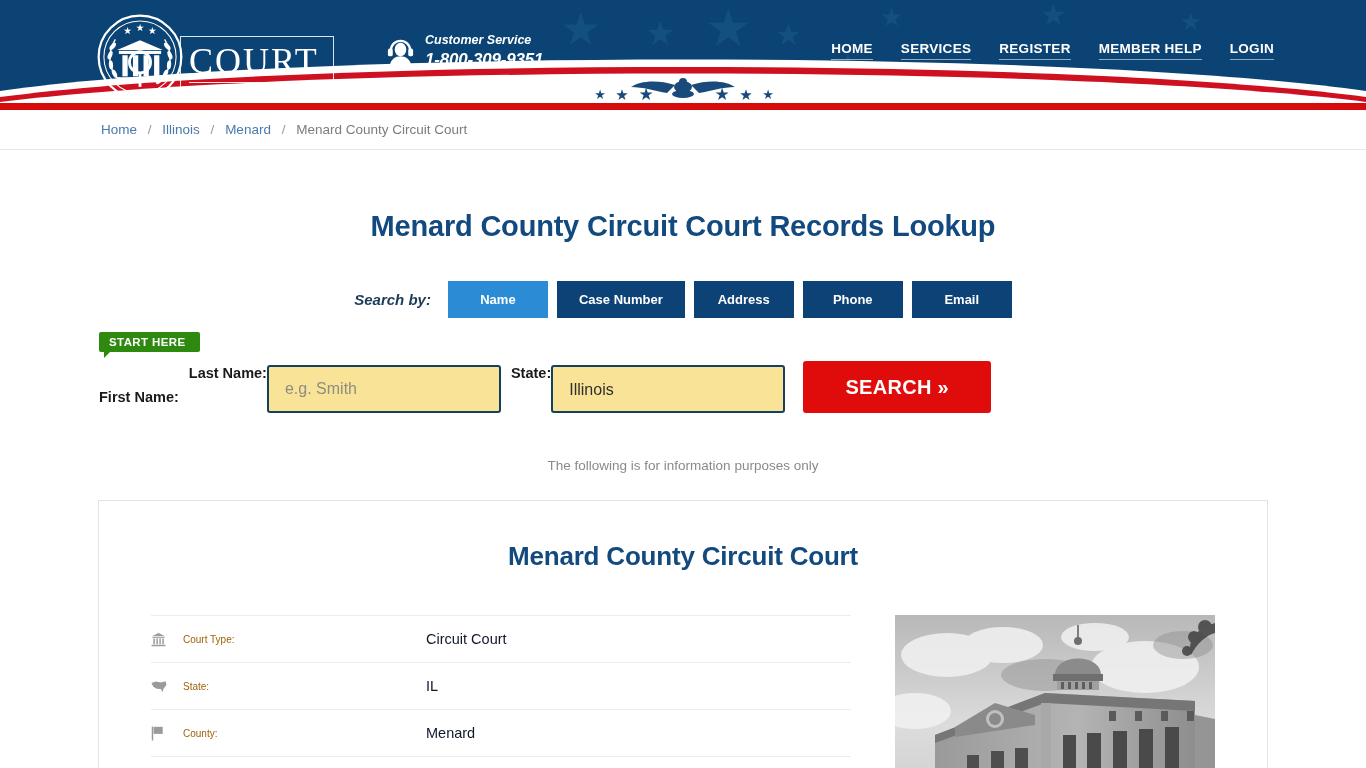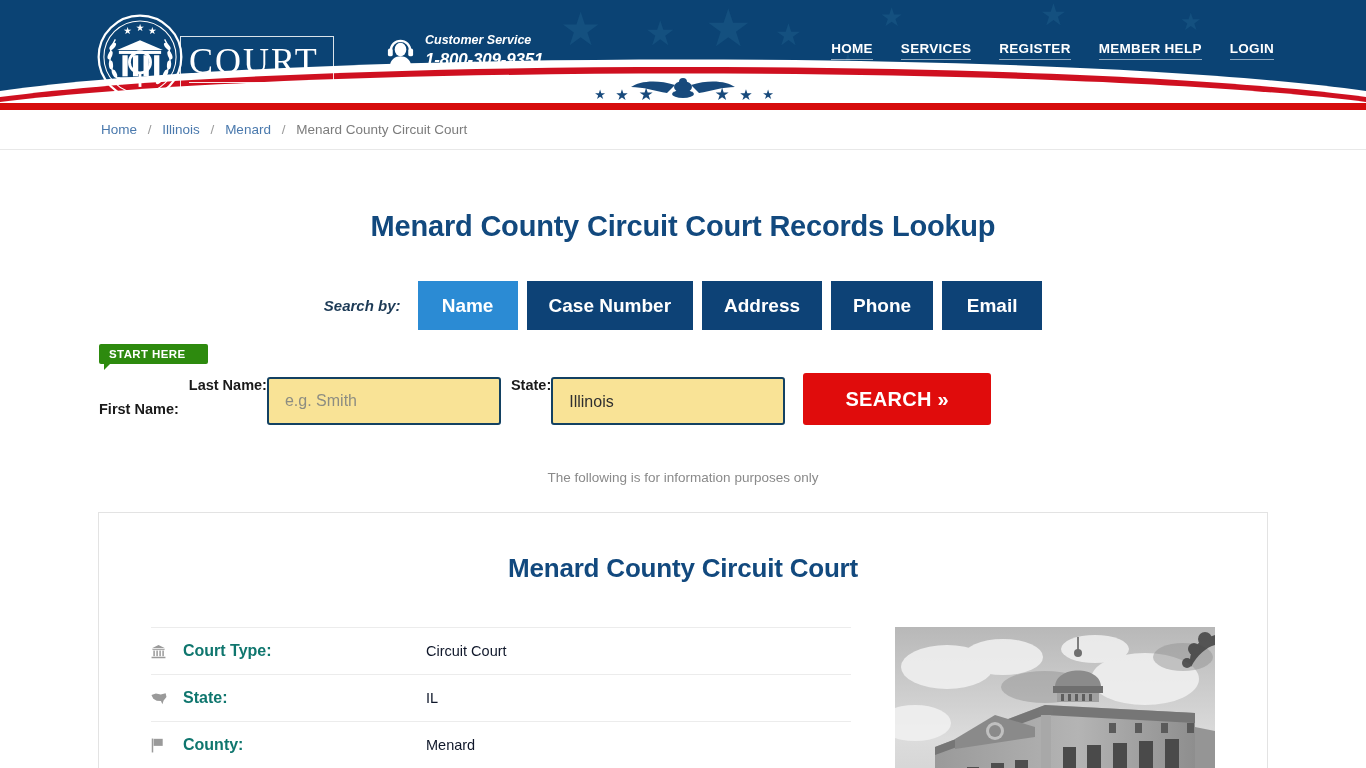--- a/index.html
+++ b/index.html
@@ -117,35 +117,35 @@
   .searchby-row {
     margin-top: 38px;
     display: flex; align-items: center; justify-content: center;
     gap: 9px;
   }
   .searchby-label {
     font-size: 15px; font-style: italic; font-weight: bold;
     color: #1c3a56; margin-right: 8px;
   }
   .tab {
-    height: 49px; min-width: 100px;
+    height: 37px; min-width: 100px;
     display: flex; align-items: center; justify-content: center;
     background: #0d4276; color: #fff;
-    font-size: 19px; font-weight: bold;
+    font-size: 13px; font-weight: bold;
     padding: 0 22px; cursor: pointer;
   }
   .tab.active { background: #2b8bd4; }
 
   
   .form-area { position: relative; margin-top: 14px; height: 110px; }
   .start-badge {
     position: absolute; left: 99px; top: 0px;
     background: #2d8a0e; color: #fff;
     font-size: 11.5px; font-weight: bold; letter-spacing: .4px;
-    padding: 4px 22px 4px 10px;
+    padding: 4px 14px 4px 10px;
     border-radius: 2px;
   }
   .start-badge::after {
     content: ""; position: absolute;
     left: 5px; bottom: -6px;
     border-left: 7px solid #2d8a0e;
     border-bottom: 7px solid transparent;
   }
   .fields {
     position: absolute; left: 99px; top: 29px;
@@ -220,21 +220,21 @@
     height: 47px;
     border-bottom: 1px solid #ececec;
   }
   .info-icon {
     width: 32px; flex: none;
     display: flex; align-items: center; justify-content: flex-start;
     color: #9a9a9a;
   }
   .info-key {
     width: 243px; flex: none;
-    font-size: 16px; font-weight: bold; color: #0f766e;
+    font-size: 10px; font-weight: normal; color: #a16207;
   }
   .info-val { font-size: 14.5px; color: #0f172a; }
 
   .photo {
     width: 320px; height: 185px;
     flex: none; overflow: hidden;
     background: #c9c9c9;
   }
 </style>
 </head>

